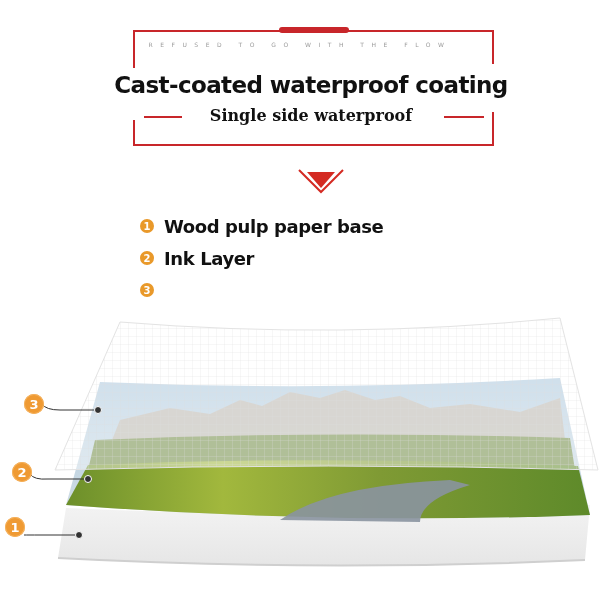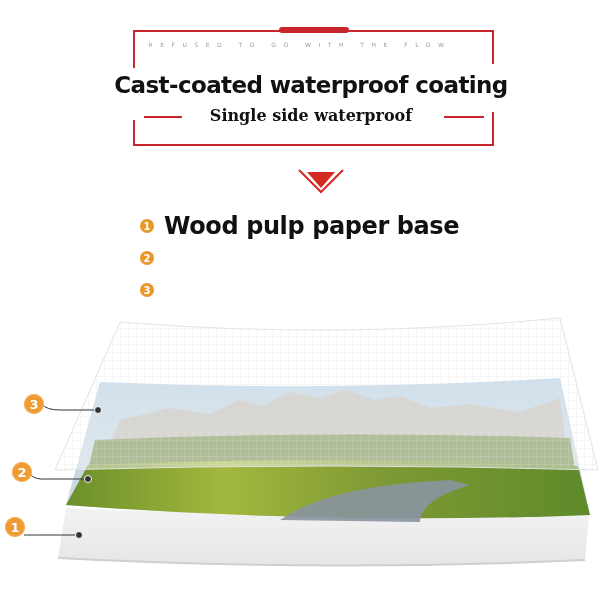--- a/index.html
+++ b/index.html
@@ -15,21 +15,21 @@
   .subtitle { position:absolute; top:106px; left:0; width:622px; text-align:center;
               font-family:"DejaVu Serif", serif; font-weight:bold; font-size:16px; color:#111; }
   
   .arrow { position:absolute; left:297px; top:168px; }
   
   .list { position:absolute; left:140px; top:210px; }
   .list-item { display:flex; align-items:center; height:32px; }
   .num-badge { width:14px; height:14px; border-radius:50%; background:#e9992a; color:#fff;
                font-size:10px; font-weight:bold; display:flex; align-items:center; justify-content:center;
                margin-right:10px; font-family:"DejaVu Sans", sans-serif; }
-  .list-label { font-family:"DejaVu Sans", sans-serif; font-weight:bold; font-size:24px; color:#111; letter-spacing:-0.4px; }
+  .list-label { font-family:"DejaVu Sans", sans-serif; font-weight:bold; font-size:18px; color:#111; letter-spacing:-0.4px; }
   
   .callout-badge { position:absolute; width:20px; height:20px; border-radius:50%; background:#ef9a33;
                    color:#fff; font-weight:bold; font-size:13px; display:flex; align-items:center; justify-content:center;
                    box-shadow:0 0 0 1px #f5b25e inset; }
   .callout-dot { position:absolute; width:8px; height:8px; border-radius:50%; background:#333; border:1px solid #fff; box-sizing:border-box; }
 </style>
 </head>
 <body>
 
 <div>
@@ -53,20 +53,21 @@
   <polygon points="10,4 38,4 24,20" fill="#d42a22"></polygon>
 </svg>
 
 <div class="list">
   <div class="list-item">
     <span class="num-badge">1</span>
     <span class="list-label">Wood pulp paper base</span>
   </div>
   <div class="list-item">
     <span class="num-badge">2</span>
+    <span class="list-label">Ink Layer</span>
   </div>
   <div class="list-item">
     <span class="num-badge">3</span>
   </div>
 </div>
 
 <svg class="abs" style="left:0; top:310px;" width="600" height="290" viewBox="0 310 600 290">
   <defs>
     <pattern id="grid" width="8" height="8" patternUnits="userSpaceOnUse">
       <path d="M8 0 L0 0 0 8" fill="none" stroke="#dcdcdc" stroke-width="0.6"></path>

